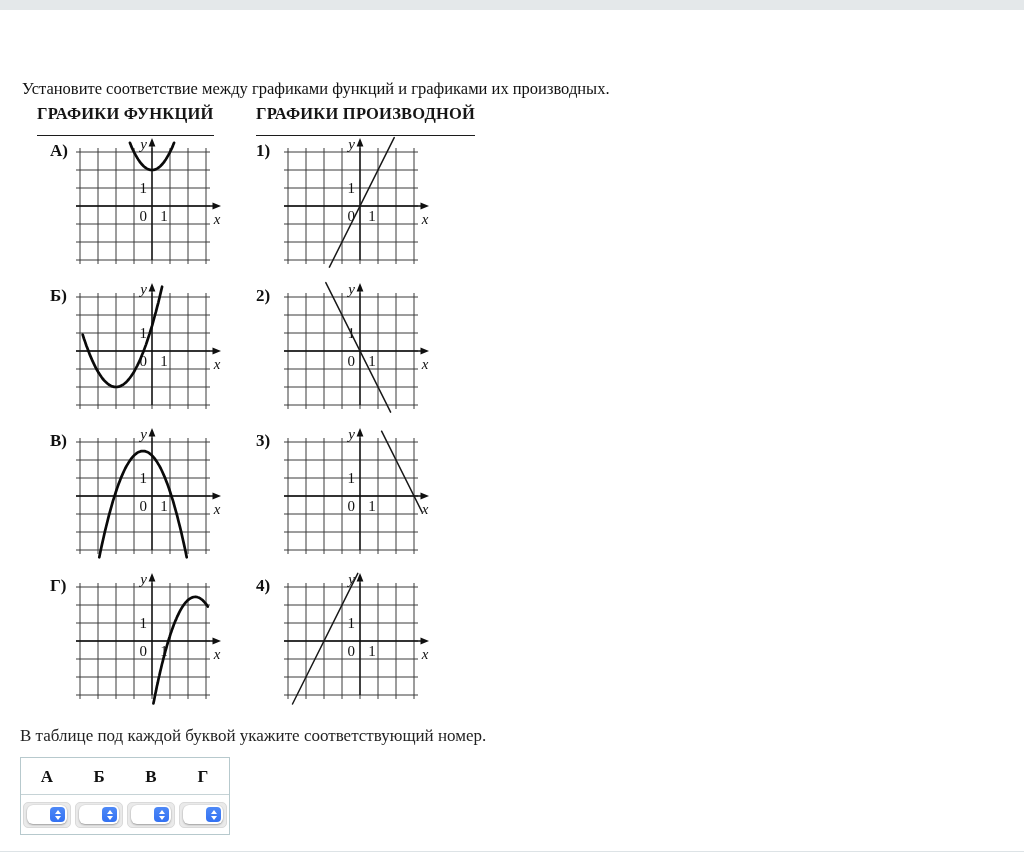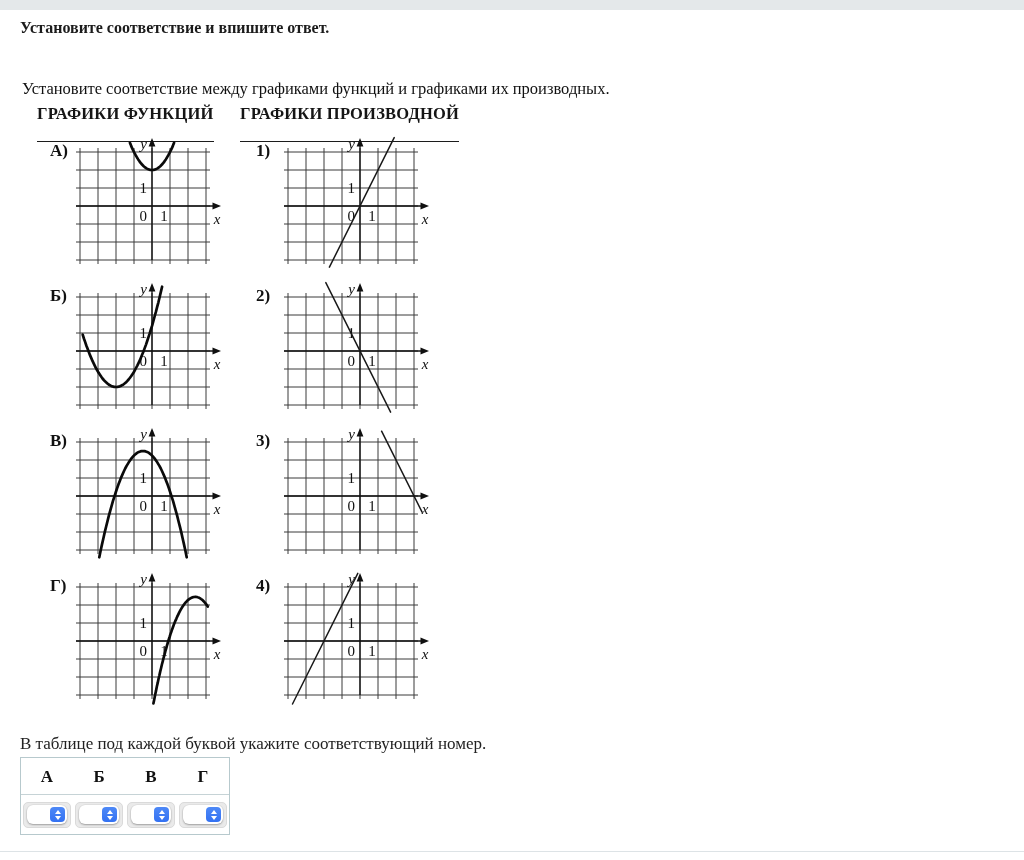--- a/index.html
+++ b/index.html
@@ -3,36 +3,36 @@
 <meta charset="utf-8">
 <style>
   html,body{margin:0;padding:0;background:#fff;}
   #screen{position:relative;width:1024px;height:860px;background:#ffffff;overflow:hidden;
           font-family:"Liberation Serif",serif;color:#1c1c1c;}
   .topbar{position:absolute;left:0;top:0;width:1024px;height:10px;background:#e4e8ea;}
   .bottomline{position:absolute;left:0;top:851px;width:1024px;height:1px;background:#dde3e6;}
   .title{position:absolute;left:20px;top:19px;font-weight:bold;font-size:16px;color:#1b1b1b;}
   .instruction{position:absolute;left:22px;top:65px;font-size:16.5px;color:#111;margin-top:14px;}
   .colhead{position:absolute;top:104px;font-weight:bold;font-size:16.5px;color:#151515;
-           border-bottom:1.6px solid #1c1c1c;padding-bottom:17px;letter-spacing:.2px;}
-  .colhead.left{left:37px;} .colhead.right{left:240px;}
+           border-bottom:1.6px solid #1c1c1c;padding-bottom:11px;letter-spacing:.2px;}
+  .colhead.left{left:37px;} .colhead.right{left:256px;}
   .grow{position:absolute;left:0;width:1024px;height:146px;}
   .r0{top:136px}.r1{top:281px}.r2{top:426px}.r3{top:571px}
   .glab{position:absolute;top:5px;font-weight:bold;font-size:17px;color:#111;}
   .glab.left{left:50px;} .glab.right{left:256px;}
   .plot{position:absolute;top:0;width:164px;height:146px;}
   .pl{left:68px;} .pr{left:276px;}
   .gl{stroke:#3a3a3a;stroke-width:1;}
   .ax{stroke:#101010;stroke-width:1.3;}
   .ah{fill:#101010;}
   .curve{fill:none;stroke:#0a0a0a;stroke-width:2.7;stroke-linecap:round;stroke-linejoin:round;}
   .dline{fill:none;stroke:#1a1a1a;stroke-width:1.5;stroke-linecap:round;}
   .gt{font-family:"Liberation Serif",serif;font-size:15px;fill:#101010;}
   .it{font-style:italic;}
-  .tabinstr{position:absolute;left:20px;top:726px;font-size:17px;color:#222;margin-top:8px;}
+  .tabinstr{position:absolute;left:20px;top:726px;font-size:17px;color:#222;}
   .anstable{position:absolute;left:20px;top:757px;width:208px;border:1px solid #b7c9cd;background:#fff;}
   .ans-head{display:flex;height:36px;border-bottom:1px solid #c6d3d6;}
   .ans-h{width:52px;text-align:center;line-height:37px;font-weight:bold;font-size:17px;color:#111;}
   .ans-row{display:flex;height:39px;align-items:center;}
   .ans-cell{width:52px;display:flex;justify-content:center;}
   .sel-well{width:46px;height:24px;background:#eaeaea;border:1px solid #dadada;border-radius:5px;
             display:flex;align-items:center;justify-content:center;cursor:pointer;}
   .sel-pill{width:40px;height:19px;background:#ffffff;border-radius:6px;position:relative;
             box-shadow:0 1px 2px rgba(0,0,0,.3), 0 0 0 .5px rgba(0,0,0,.06);}
   .sel-cap{position:absolute;right:2px;top:2px;width:15px;height:15px;border-radius:4px;
@@ -42,21 +42,20 @@
        border-bottom:4px solid #fff;}
   .chd{width:0;height:0;border-left:3.5px solid transparent;border-right:3.5px solid transparent;
        border-top:4px solid #fff;}
 </style>
 </head>
 <body>
 
 <div id="screen">
   <div class="topbar"></div>
 
-  <div class="title">Установите соответствие и впишите ответ.</div>
   <div class="instruction">Установите соответствие между графиками функций и графиками их производных.</div>
 
   <div class="colhead left">ГРАФИКИ ФУНКЦИЙ</div>
   <div class="colhead right">ГРАФИКИ ПРОИЗВОДНОЙ</div>
 
   <div class="grow r0">
     <span class="glab left">А)</span>
     <div class="plot pl"><svg width="164" height="146" viewBox="0 0 164 146">
           <line x1="12" y1="12" x2="12" y2="128" class="gl"></line>
           <line x1="30" y1="12" x2="30" y2="128" class="gl"></line>

